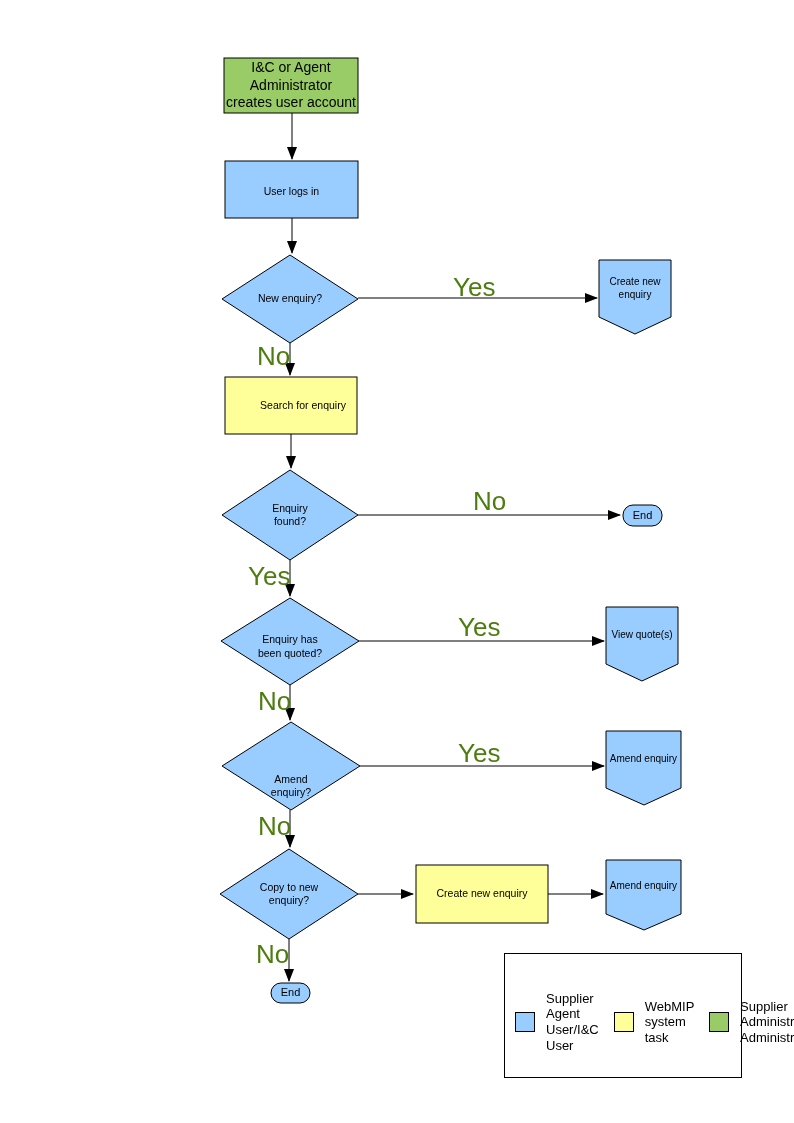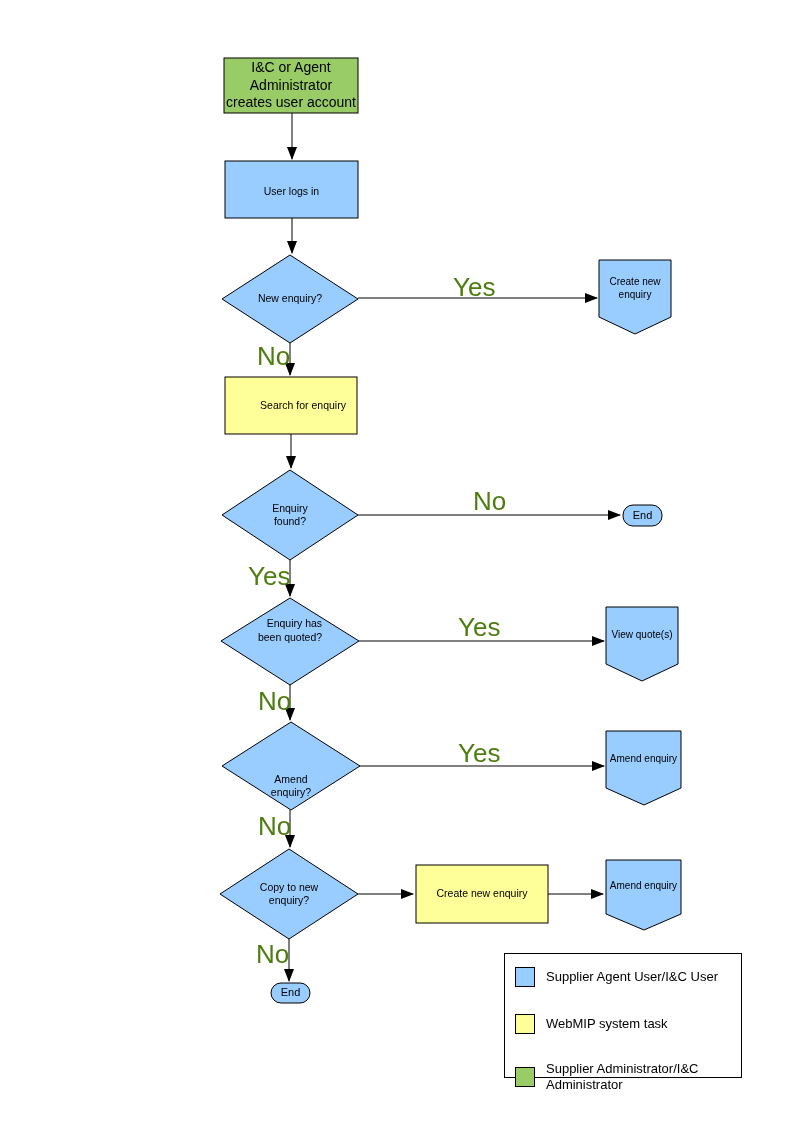--- a/index.html
+++ b/index.html
@@ -23,22 +23,22 @@
   .edge-label{
     position:absolute;
     font-size:26px;line-height:1;color:#4d7c0f;
     white-space:nowrap;
   }
   .legend{
     position:absolute;left:504px;top:953px;
     width:238px;height:125px;
     border:1px solid #000;background:#fff;
     box-sizing:border-box;
-    display:flex;flex-direction:column;
-    padding:13px 10px 0 10px;gap:27px;
+    display:flex;
+    padding:13px 10px 0 10px;gap:15px;
   }
   .legend-row{display:flex;align-items:center;}
   .legend-swatch{
     width:20px;height:20px;border:1px solid #000;
     margin-right:11px;flex:0 0 auto;box-sizing:border-box;
   }
   .legend-label{font-size:13px;line-height:1.2;color:#000;white-space:pre-line;}
 </style>
 </head>
 <body>
@@ -91,21 +91,21 @@
   <div class="node-text" style="left:224px;top:58px;width:134px;height:55px;font-size:14px;">I&amp;C or Agent Administrator
 creates user account</div>
   <div class="node-text" style="left:225px;top:161px;width:133px;height:62px;">User logs in</div>
   <div class="node-text" style="left:232px;top:255px;width:116px;height:88px;">New enquiry?</div>
   <div class="node-text small" style="left:599px;top:260px;width:72px;height:57px;">Create new
 enquiry</div>
   <div class="node-text" style="left:225px;top:377px;width:156px;height:57px;">Search for enquiry</div>
   <div class="node-text" style="left:232px;top:470px;width:116px;height:90px;">Enquiry
 found?</div>
   <div class="node-text" style="left:623px;top:505px;width:39px;height:21px;font-size:11px;">End</div>
-  <div class="node-text" style="left:231px;top:587px;width:118px;height:87px;text-align:right;">Enquiry has
+  <div class="node-text" style="left:231px;top:603px;width:118px;height:87px;">Enquiry has
 been quoted?</div>
   <div class="node-text small" style="left:606px;top:607px;width:72px;height:57px;">View quote(s)</div>
   <div class="node-text" style="left:232px;top:742px;width:118px;height:88px;">Amend
 enquiry?</div>
   <div class="node-text small" style="left:604px;top:731px;width:79px;height:57px;">Amend enquiry</div>
   <div class="node-text" style="left:230px;top:849px;width:118px;height:90px;">Copy to new
 enquiry?</div>
   <div class="node-text" style="left:416px;top:865px;width:132px;height:58px;">Create new enquiry</div>
   <div class="node-text small" style="left:604px;top:859px;width:79px;height:55px;">Amend enquiry</div>
   <div class="node-text" style="left:271px;top:983px;width:39px;height:20px;font-size:11px;">End</div>

